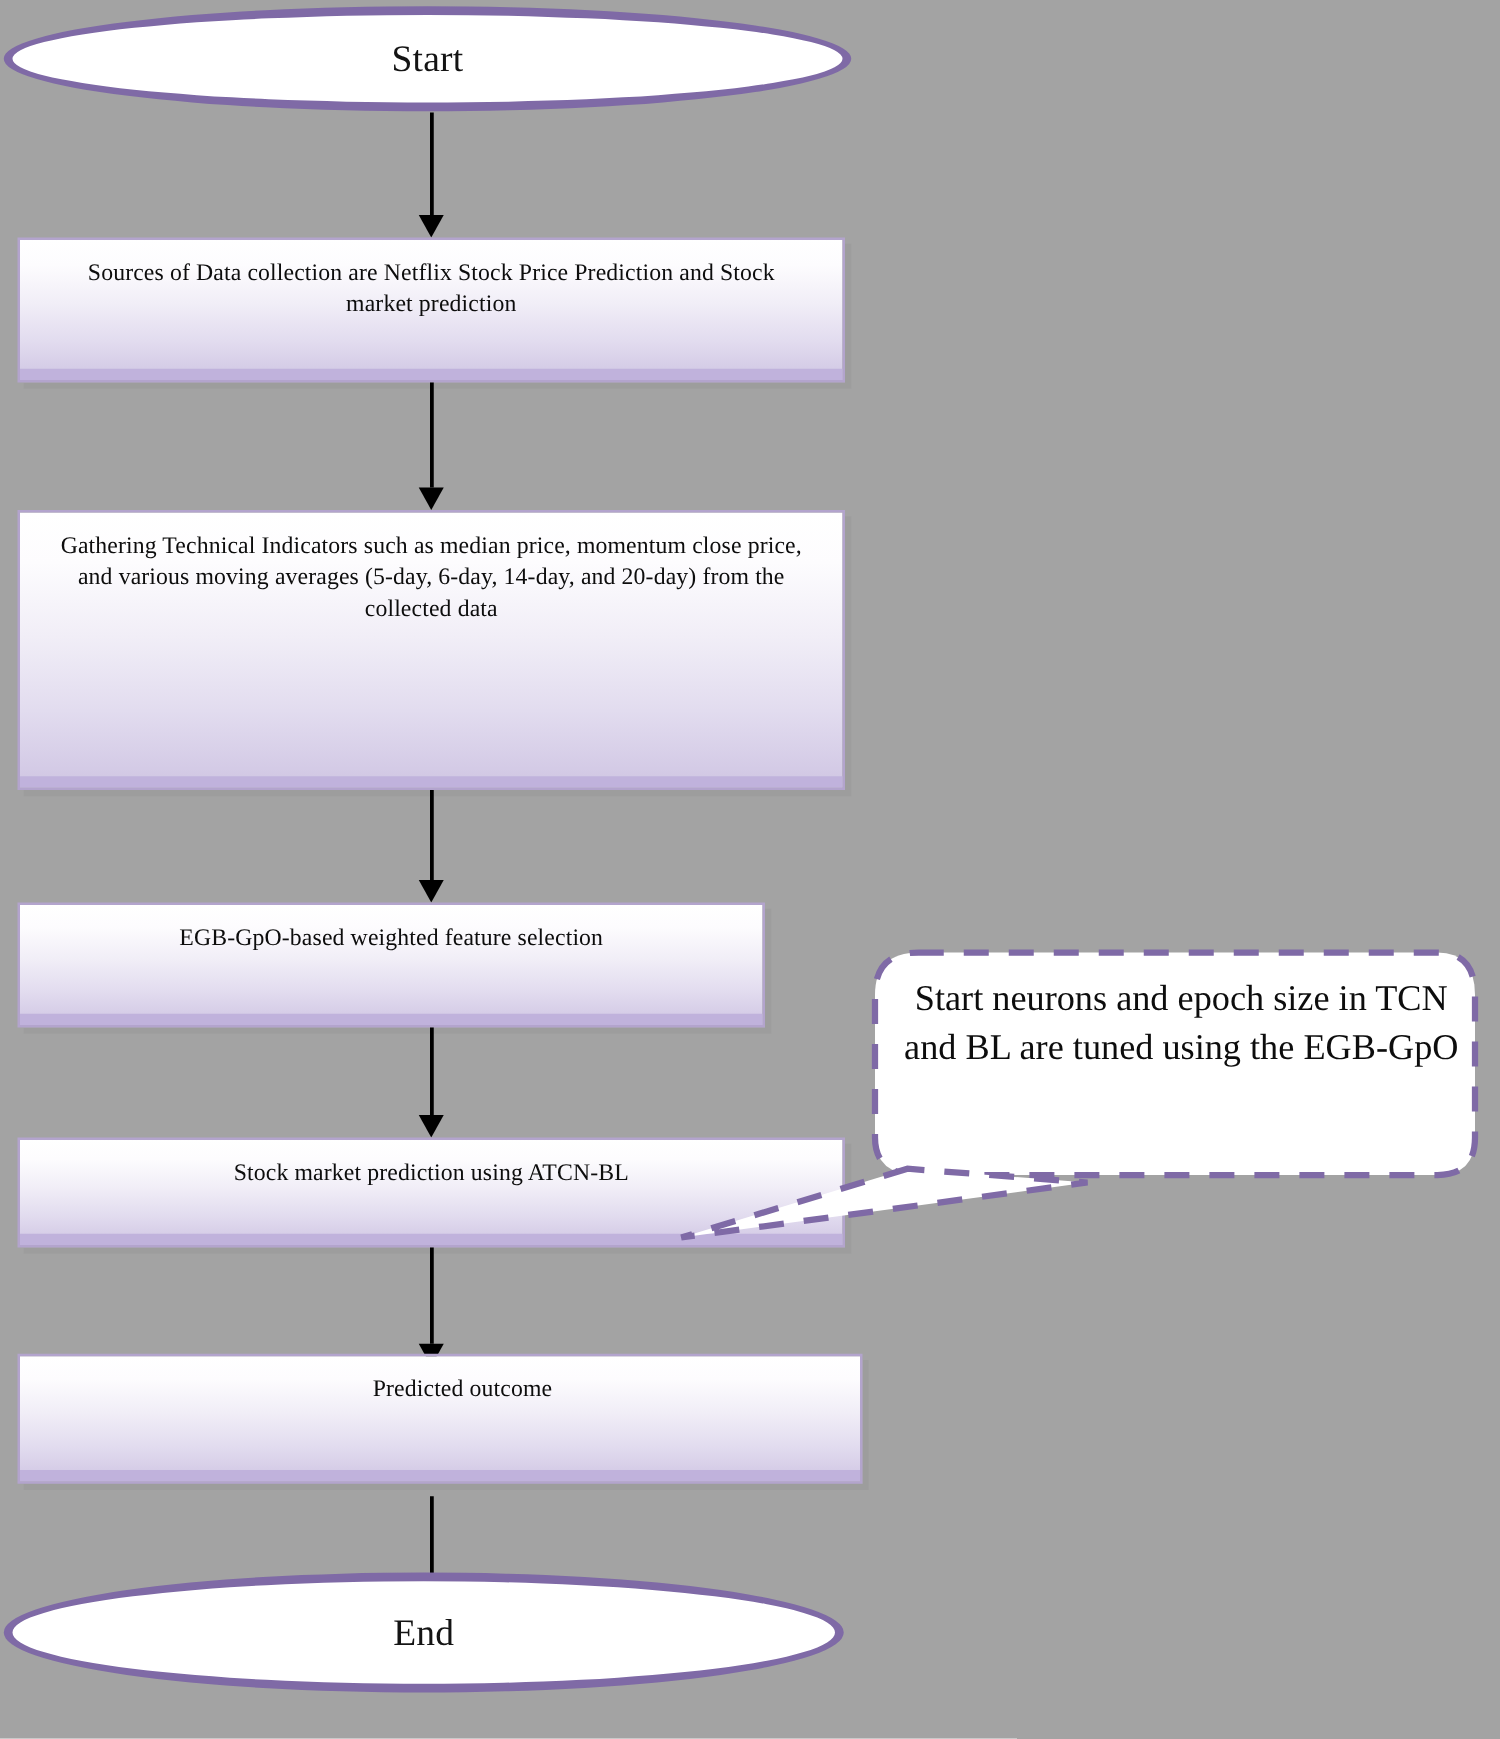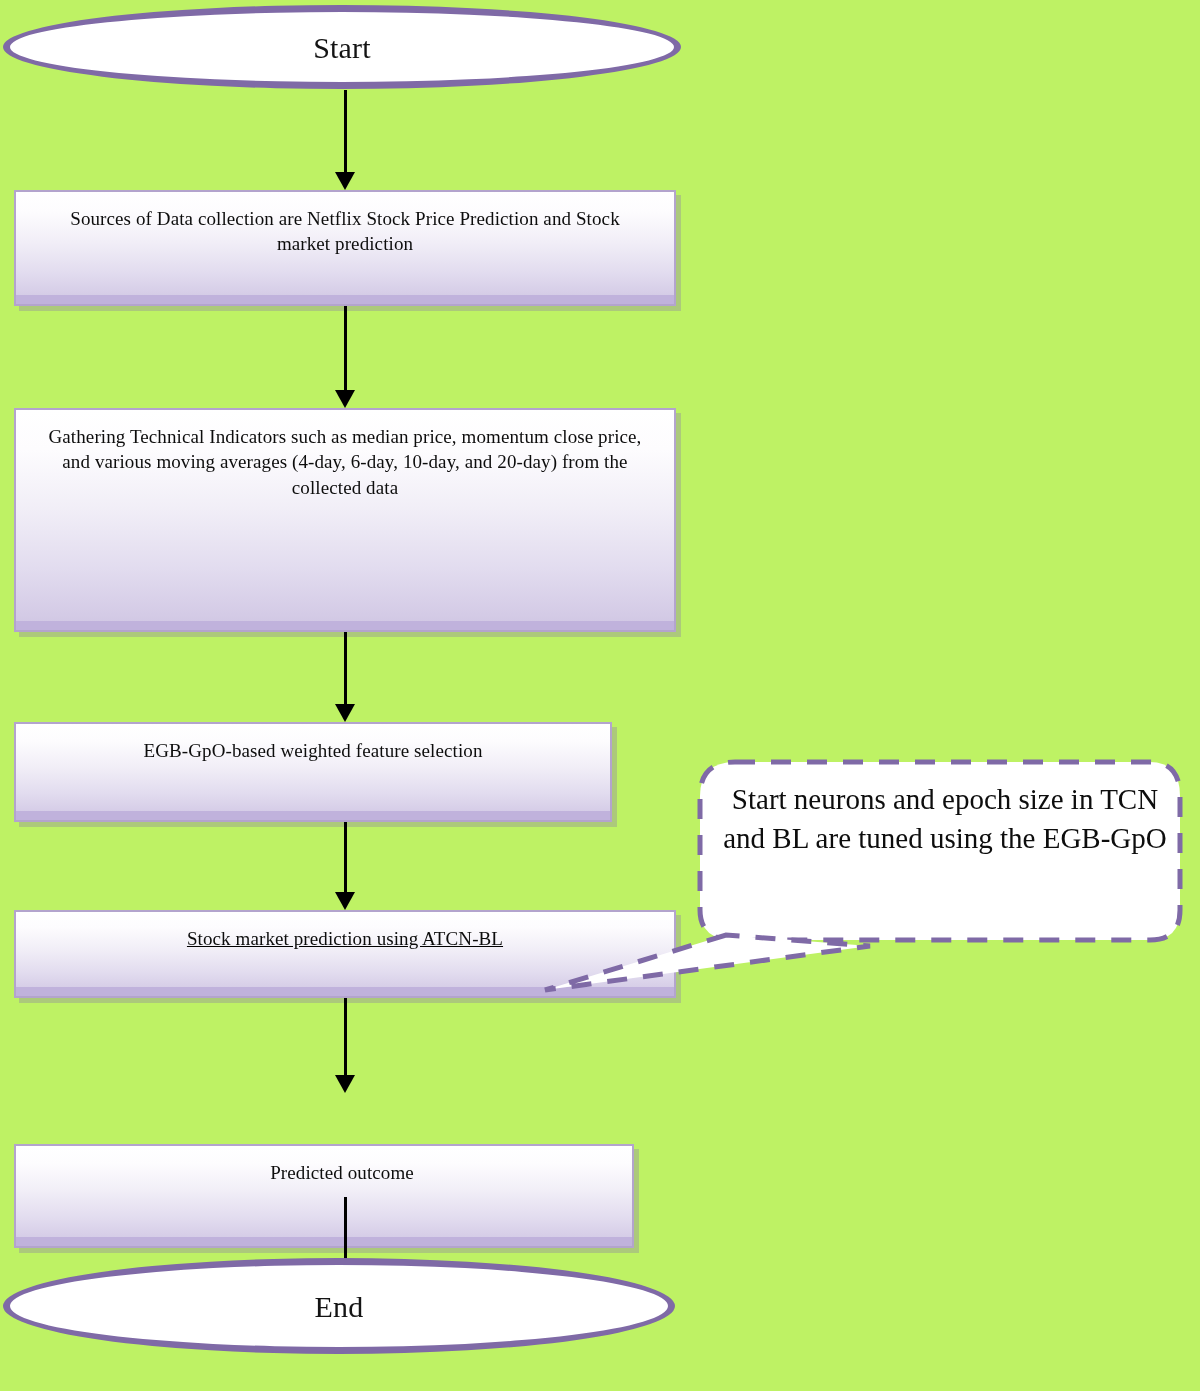--- a/index.html
+++ b/index.html
@@ -8,21 +8,21 @@
     padding: 0;
     background: #ffffff;
   }
   body {
     font-family: "Liberation Serif", "DejaVu Serif", serif;
   }
   #canvas {
     position: relative;
     width: 1200px;
     height: 1391px;
-    background: #bef264;
+    background: #a3a3a3;
     overflow: hidden;
   }
 
   
   .terminator {
     position: absolute;
     box-sizing: border-box;
     border-radius: 50%;
     background: #ffffff;
     border: 7px solid #7f6aa6;
@@ -143,50 +143,50 @@
     <span class="p-label">Sources of Data collection are Netflix Stock Price Prediction and Stock market prediction</span>
     <span class="p-band"></span>
   </div>
 
   <div class="connector" style="left:345px; top:306px; height:102px;">
     <div class="shaft" style="height:84px;"></div>
     <div class="head"></div>
   </div>
 
   <div class="process" style="left:14px; top:408px; width:662px; height:224px;">
-    <span class="p-label">Gathering Technical Indicators such as median price, momentum close price, and various moving averages (4-day, 6-day, 10-day, and 20-day) from the collected data</span>
+    <span class="p-label">Gathering Technical Indicators such as median price, momentum close price, and various moving averages (5-day, 6-day, 14-day, and 20-day) from the collected data</span>
     <span class="p-band"></span>
   </div>
 
   <div class="connector" style="left:345px; top:632px; height:90px;">
     <div class="shaft" style="height:72px;"></div>
     <div class="head"></div>
   </div>
 
   <div class="process" style="left:14px; top:722px; width:598px; height:100px;">
     <span class="p-label">EGB-GpO-based weighted feature selection</span>
     <span class="p-band"></span>
   </div>
 
   <div class="connector" style="left:345px; top:822px; height:88px;">
     <div class="shaft" style="height:70px;"></div>
     <div class="head"></div>
   </div>
 
-  <div class="process" style="left:14px; top:910px; width:662px; height:88px;text-decoration:underline;">
+  <div class="process" style="left:14px; top:910px; width:662px; height:88px;">
     <span class="p-label">Stock market prediction using ATCN-BL</span>
     <span class="p-band"></span>
   </div>
 
   <div class="connector" style="left:345px; top:998px; height:95px;">
     <div class="shaft" style="height:77px;"></div>
     <div class="head"></div>
   </div>
 
-  <div class="process" style="left:14px; top:1144px; width:620px; height:104px;padding-left:36px;">
+  <div class="process" style="left:14px; top:1083px; width:676px; height:104px;padding-left:36px;">
     <span class="p-label">Predicted outcome</span>
     <span class="p-band"></span>
   </div>
 
   <div class="connector" style="left:345px; top:1197px; height:97px;">
     <div class="shaft" style="height:79px;"></div>
     <div class="head"></div>
   </div>
 
   <div class="terminator" style="left:3px; top:1258px; width:672px; height:96px;">

